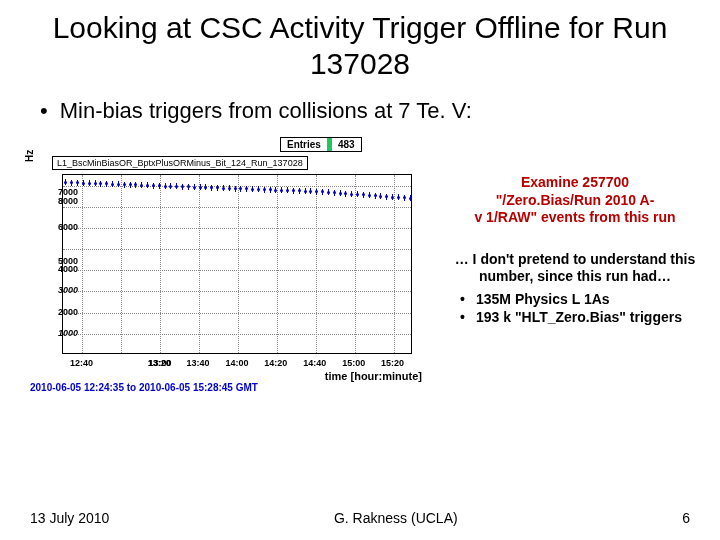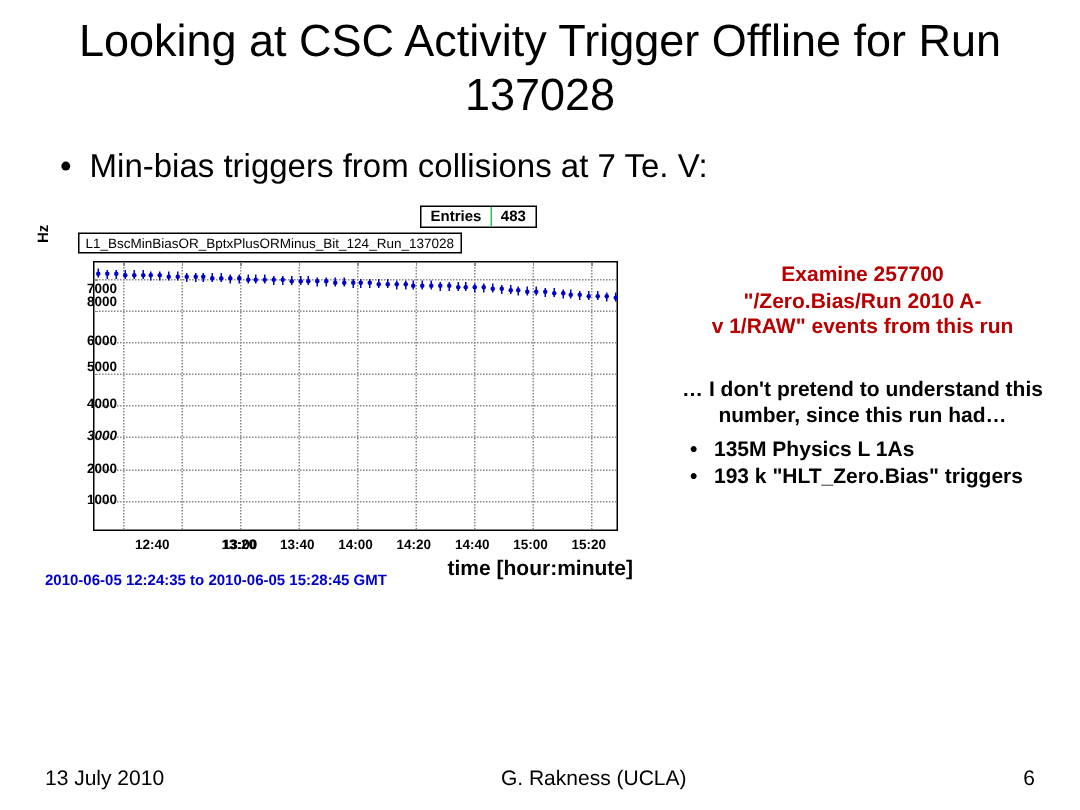--- a/index.html
+++ b/index.html
@@ -5,30 +5,30 @@
   * { margin: 0; padding: 0; box-sizing: border-box; }
   body { width: 720px; height: 540px; background: #fff; font-family: Arial, Helvetica, sans-serif; position: relative; color: #000; }
   .title { text-align: center; font-size: 30px; font-weight: 400; padding: 10px 20px 8px; line-height: 1.2; }
   .bullet-row { display: flex; align-items: flex-start; padding: 8px 40px 10px; font-size: 22px; }
   .bullet-dot { margin-right: 12px; }
   .content { display: flex; padding: 0 20px; }
   .chart-area { width: 420px; }
   .right-area { width: 260px; padding-left: 10px; padding-top: 40px; font-size: 14px; }
   .stat-box { border: 1px solid #000; display: inline-flex; font-size: 10px; margin-left: 260px; }
   .stat-box span { padding: 1px 6px; font-weight: bold; }
-  .stat-box .sep { border-left: 1px solid #22c55e; }
+  .stat-box .sep { border-left: 5px solid #22c55e; }
   .hist-title { border: 1px solid #000; display: inline-block; font-size: 9px; padding: 1px 4px; margin-left: 32px; margin-top: -2px; }
   .plot-wrap { position: relative; width: 400px; height: 220px; margin-left: 10px; }
   .ylab { position: absolute; left: -6px; top: -8px; font-size: 10px; font-weight: bold; transform: rotate(-90deg); transform-origin: left top; }
   .plot { position: absolute; left: 32px; top: 4px; width: 350px; height: 180px; border: 1px solid #000; }
   .grid-v { position: absolute; top: 0; bottom: 0; border-left: 1px dotted #888; }
   .grid-h { position: absolute; left: 0; right: 0; border-top: 1px dotted #888; }
   .ytick { position: absolute; right: 352px; font-size: 9px; font-weight: bold; transform: translateY(-50%); }
   .xtick { position: absolute; top: 188px; font-size: 9px; font-weight: bold; transform: translateX(-50%); }
-  .xlab { position: absolute; right: 8px; top: 200px; font-size: 14px; font-weight: bold; margin-left: 44px; }
+  .xlab { position: absolute; right: 8px; top: 200px; font-size: 11px; font-weight: bold; margin-left: 44px; }
   .xrange { position: absolute; left: 0; top: 212px; font-size: 10px; font-weight: bold; color: #0000cc; }
   .data-pt { position: absolute; width: 3px; height: 3px; background: #0000cc; border-radius: 50%; }
   .err-bar { position: absolute; width: 1px; height: 6px; background: #0000cc; }
   .examine { color: #b80000; font-weight: bold; text-align: center; line-height: 1.25; }
   .disclaim { margin-top: 24px; text-align: center; font-weight: bold; line-height: 1.25; }
   .sub-bullets { margin-top: 4px; font-weight: bold; }
   .sub-bullets .row { display: flex; margin-left: 10px; line-height: 1.3; }
   .sub-bullets .m { width: 16px; }
   .footer { position: absolute; bottom: 14px; left: 0; right: 0; display: flex; justify-content: space-between; padding: 0 30px; font-size: 14px; }
 </style>
@@ -185,29 +185,29 @@
           <div class="data-pt" style="left: 328.083px; top: 20.5235px;"></div>
           <div class="err-bar" style="left: 334.917px; top: 19.4471px;"></div>
           <div class="data-pt" style="left: 333.917px; top: 20.9471px;"></div>
           <div class="err-bar" style="left: 340.75px; top: 19.8706px;"></div>
           <div class="data-pt" style="left: 339.75px; top: 21.3706px;"></div>
           <div class="err-bar" style="left: 346.583px; top: 20.2941px;"></div>
           <div class="data-pt" style="left: 345.583px; top: 21.7941px;"></div>
         </div>
       <div class="xlab">time  [hour:minute]</div>
       <div class="xrange">2010-06-05 12:24:35 to 2010-06-05 15:28:45 GMT</div>
-    <div class="ytick" style="top: 162.824px;">1000</div>
+    <div class="ytick" style="top: 162.824px; font-style: italic;">1000</div>
         <div class="ytick" style="top: 141.647px;">2000</div>
         <div class="ytick" style="top: 120.471px; font-style: italic;">3000</div>
         <div class="ytick" style="top: 99.2941px;">4000</div>
-        <div class="ytick" style="top: 74px;">5000</div>
+        <div class="ytick" style="top: 91px;">5000</div>
         <div class="ytick" style="top: 56.9412px;">6000</div>
         <div class="ytick" style="top: 22px;">7000</div>
         <div class="ytick" style="top: 14.5882px; margin-top: 16px;">8000</div>
-        <div class="xtick" style="left: 51.4444px; margin-left: 20px;">12:40</div>
+        <div class="xtick" style="left: 51.4444px;">12:40</div>
         <div class="xtick" style="left: 90px; margin-left: 40px;">13:00</div>
         <div class="xtick" style="left: 129.222px;">13:20</div>
         <div class="xtick" style="left: 168.111px;">13:40</div>
         <div class="xtick" style="left: 207px;">14:00</div>
         <div class="xtick" style="left: 245.889px;">14:20</div>
         <div class="xtick" style="left: 284.778px;">14:40</div>
         <div class="xtick" style="left: 323.667px;">15:00</div>
         <div class="xtick" style="left: 362.556px;">15:20</div>
       </div>
   </div>

